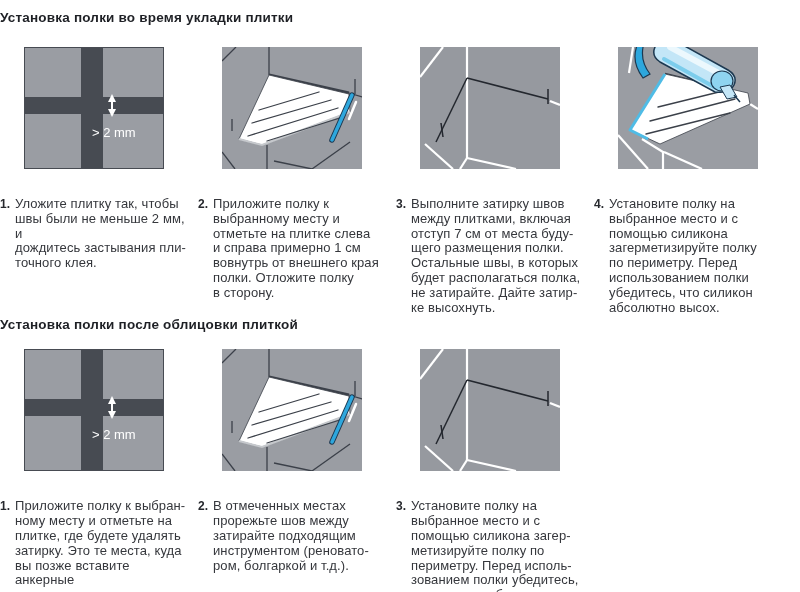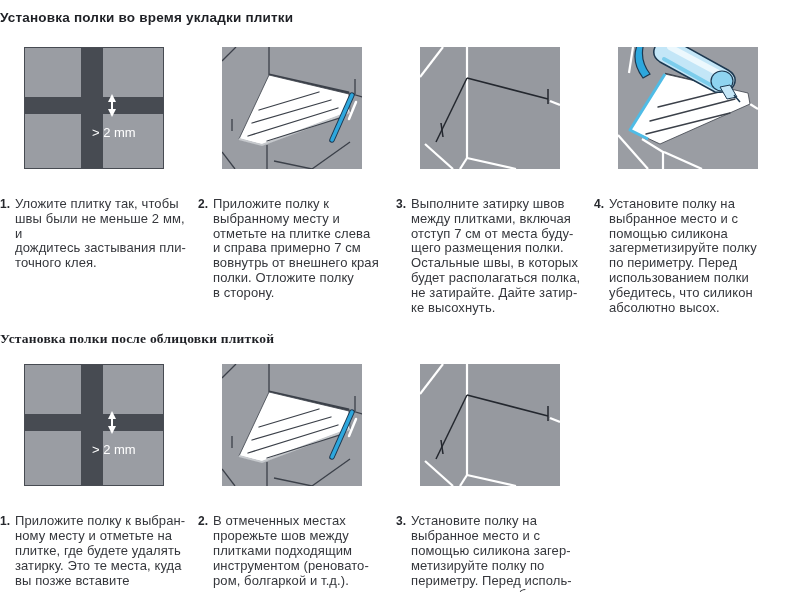--- a/index.html
+++ b/index.html
@@ -5,21 +5,21 @@
   html,body{margin:0;padding:0;}
   body{
     width:800px;height:592px;overflow:hidden;background:#ffffff;
     font-family:"Liberation Sans",sans-serif;color:#323438;
   }
   .page{padding:0 0;}
   h2.sec-title{
     font-size:13.5px;font-weight:700;color:#1e2025;letter-spacing:.2px;
     margin:10px 0 14px 0;
   }
-  h2.sec-title.second{margin:16px 0 9px 0;font-family:Liberation Serif, serif;}
+  h2.sec-title.second{margin:2px 0 9px 0;}
   .row{display:grid;grid-template-columns:repeat(4,190px);column-gap:8px;}
   .illus-row{margin-bottom:20px;}
   .illus-cell{margin:8px;padding-left:16px;}
   .illus-cell svg{display:block;}
   .text-row{margin-bottom:0;}
   .text-row.second{margin-top:0;}
   .step{display:flex;align-items:flex-start;padding-right:4px;}
   .step .num{
     flex:0 0 15px;font-size:12px;font-weight:700;color:#26282d;line-height:14.8px;
   }
@@ -147,21 +147,21 @@
       <p class="body">Уложите плитку так, чтобы
 швы были не меньше 2 мм, и
 дождитесь застывания пли-
 точного клея.</p>
     </div>
     <div class="step">
       <span class="num">2.</span>
       <p class="body">Приложите полку к
 выбранному месту и
 отметьте на плитке слева
-и справа примерно 7 см
+и справа примерно 1 см
 вовнутрь от внешнего края
 полки. Отложите полку
 в сторону.</p>
     </div>
     <div class="step">
       <span class="num">3.</span>
       <p class="body">Выполните затирку швов
 между плитками, включая
 отступ 7 см от места буду-
 щего размещения полки.
@@ -266,21 +266,21 @@
 ному месту и отметьте на
 плитке, где будете удалять
 затирку. Это те места, куда
 вы позже вставите анкерные
 ножки.</p>
     </div>
     <div class="step">
       <span class="num">2.</span>
       <p class="body">В отмеченных местах
 прорежьте шов между
-плитками подходящим
+затирайте подходящим
 инструментом (реновато-
 ром, болгаркой и т.д.).</p>
     </div>
     <div class="step">
       <span class="num">3.</span>
       <p class="body">Установите полку на
 выбранное место и с
 помощью силикона загер-
 метизируйте полку по
 периметру. Перед исполь-

